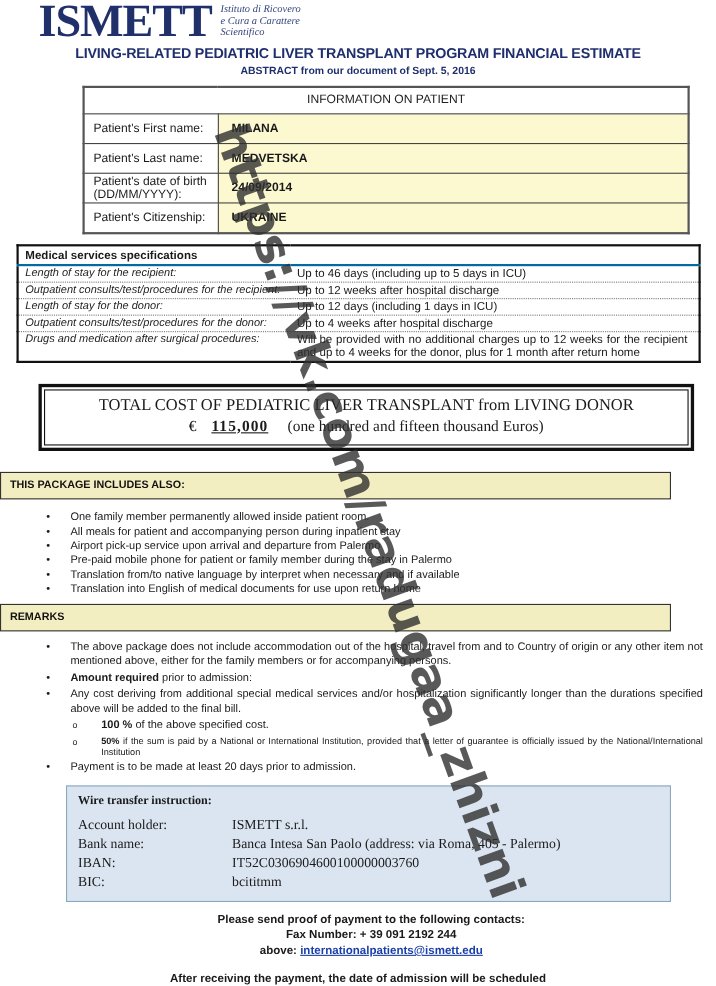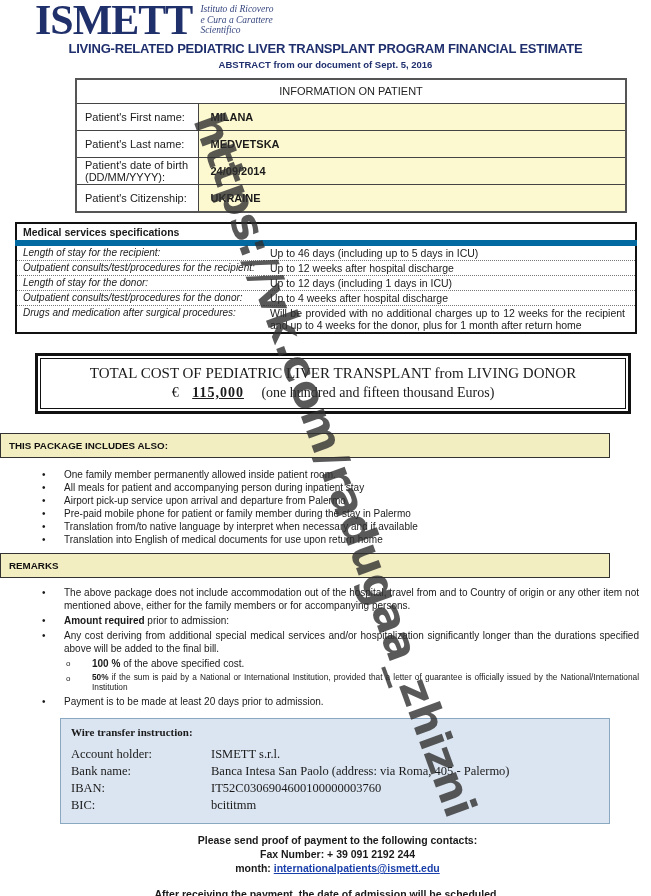--- a/index.html
+++ b/index.html
@@ -90,21 +90,21 @@
     border-collapse: collapse;
     width: 622px;
     margin: 9px 0 0 15px;
     border: 2px solid #111;
   }
   table.medical th {
     text-align: left;
     font-size: 10.5px;
     font-weight: 700;
     padding: 2px 0 2px 6px;
-    border-bottom: 6px solid #0369a1;
+    border-bottom: 2px solid #0369a1;
   }
   table.medical td {
     font-size: 10.5px;
     vertical-align: top;
     padding: 1px 4px 1px 6px;
     border-top: 1px dotted #777;
   }
   table.medical tr.first td { border-top: none; }
   table.medical td.mlabel {
     font-style: italic;
@@ -307,21 +307,21 @@
     <div class="wire-row">
       <span class="wire-label">BIC:</span>
       <span>bcititmm</span>
     </div>
   </div>
 
   <div class="contacts">
     <div>Please send proof of payment to the following contacts:</div>
     <div>Fax Number: + 39 091 2192 244</div>
     <div>
-      <span>month: </span><a href="#" class="email-link">internationalpatients@ismett.edu</a>
+      <span>above: </span><a href="#" class="email-link">internationalpatients@ismett.edu</a>
     </div>
   </div>
 
   <div class="closing">
     <div>After receiving the payment, the date of admission will be scheduled</div>
     <div>(in agreement with requestor‘s needs) and communicated to the involved parties.</div>
   </div>
 
 </div>
 

